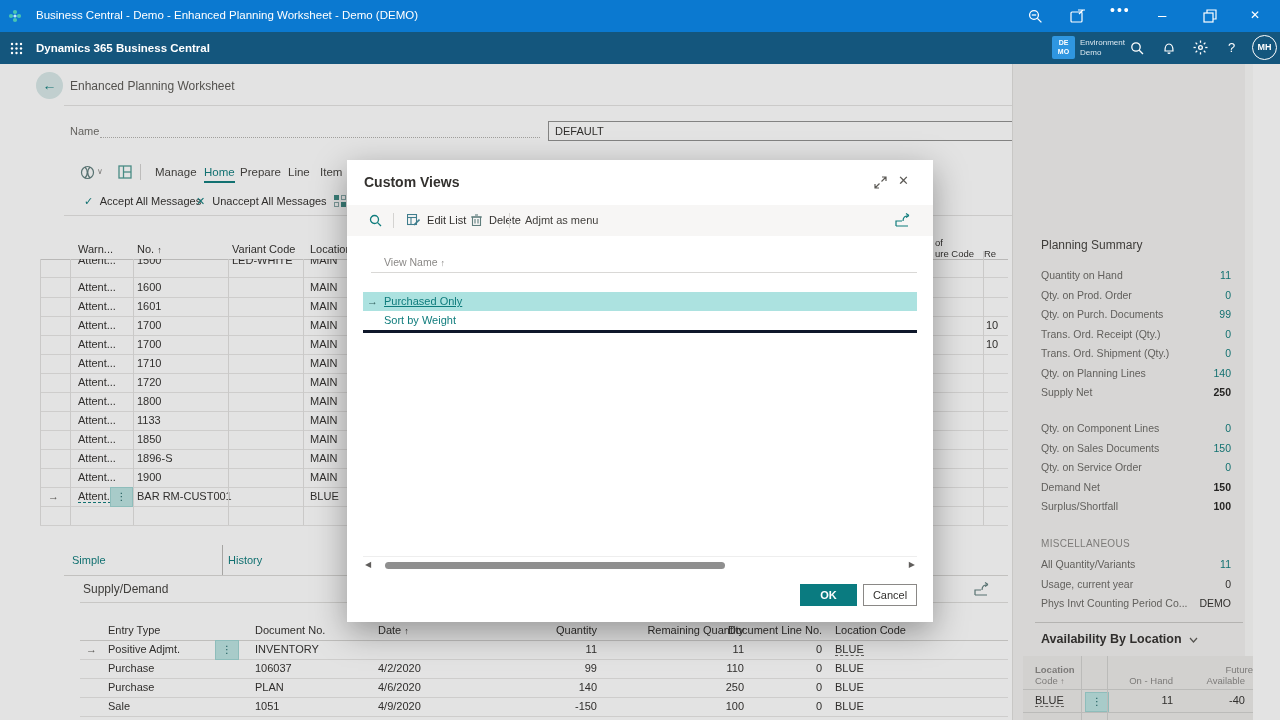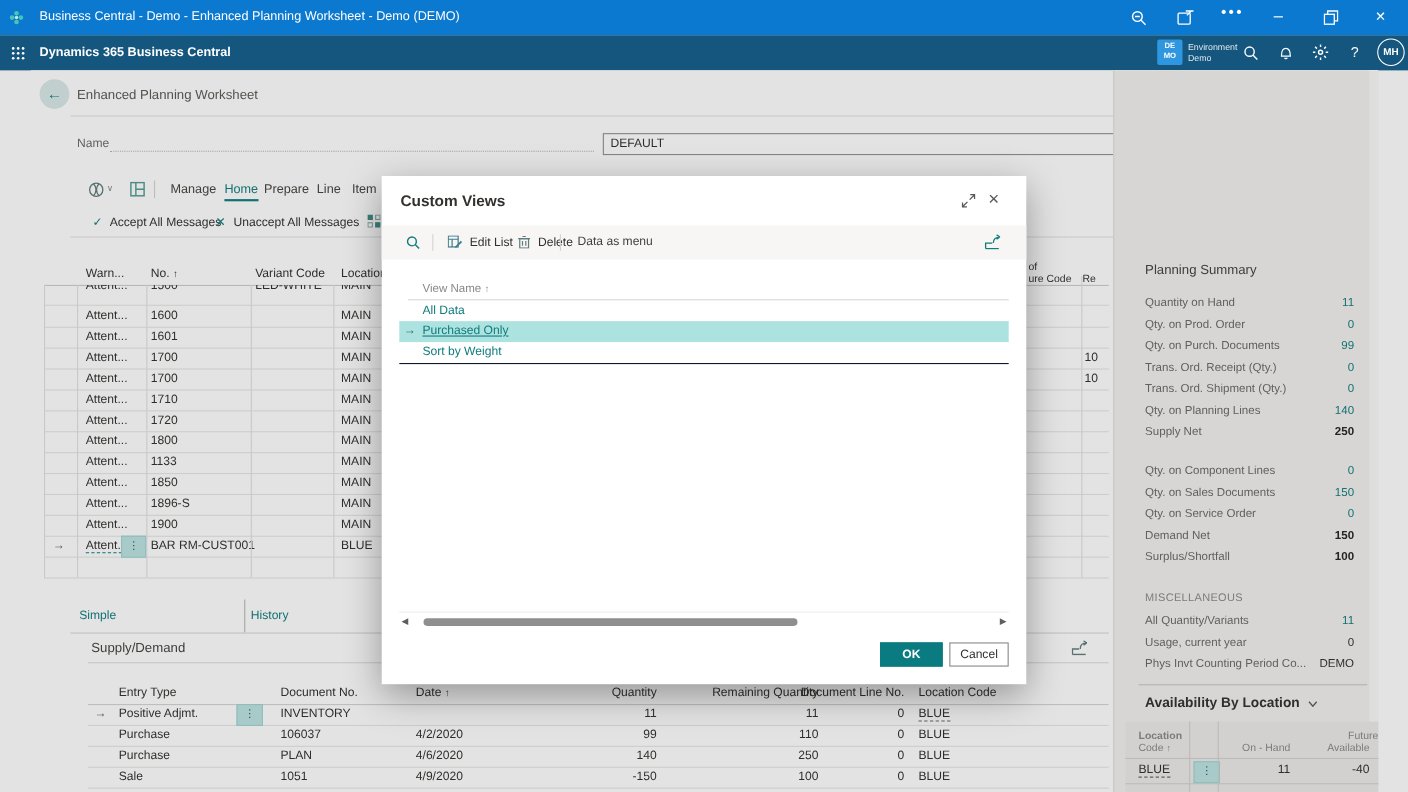--- a/index.html
+++ b/index.html
@@ -517,42 +517,39 @@
               <rect x="1.5" y="3" width="8" height="8.5"></rect>
               <line x1="0" y1="3" x2="11" y2="3"></line>
               <line x1="4" y1="1" x2="7" y2="1"></line>
               <line x1="4" y1="5" x2="4" y2="9.5"></line>
               <line x1="7" y1="5" x2="7" y2="9.5"></line>
             </g>
           </svg>
         <span>Delete</span>
       </span>
       <div class="abs" style="left:162px;top:8px;width:1px;height:15px;background:#d4d3d1;"></div>
-      <span class="abs nw" style="left:178px;top:9px;font-size:11px;color:#44423f;">Data as menu</span>
+      <span class="abs nw" style="left:178px;top:9px;font-size:11px;color:#44423f;">Adjmt as menu</span>
       <span class="ic" style="left:548px;top:8px;">
         <svg width="16" height="14" viewBox="0 0 16 14" stroke="#0f7c7c" fill="none" stroke-width="1.2">
             <path d="M1 13 v-5 h6 M13 13 H1"></path>
             <path d="M8 8 C8 4 10 2.5 14 2.5 M14 2.5 l-3 -2 M14 2.5 l-3 2"></path>
           </svg>
       </span>
     </div>
 
     <span class="abs nw hdr" style="left:37px;top:96px;">
       <span>View Name</span> <span style="font-size:9px;">↑</span>
     </span>
     <div class="abs" style="left:24px;top:112px;width:546px;height:1px;background:#d9d8d6;"></div>
 
-    <div class="dlgrow" style="top:113px;border-bottom:1px solid #efeeed;">
-      <span class="abs lnk" style="left:21px;top:3px;font-size:11px;">All Data</span>
-    </div>
     <div class="dlgrow" style="top:132px;background:#ace2e0;">
       <span class="abs" style="left:4px;top:3px;font-size:11px;color:#33605e;">→</span>
       <span class="abs lnk" style="left:21px;top:3px;font-size:11px;text-decoration:underline;">Purchased Only</span>
     </div>
-    <div class="dlgrow" style="top:151px;border-bottom:1px solid #0f172a;">
+    <div class="dlgrow" style="top:151px;border-bottom:3px solid #0f172a;">
       <span class="abs lnk" style="left:21px;top:3px;font-size:11px;">Sort by Weight</span>
     </div>
 
     <div class="abs" style="left:16px;top:396px;width:554px;height:16px;border-top:1px solid #eee;">
       <span class="abs" style="left:2px;top:3px;font-size:8px;color:#605e5c;">◀</span>
       <div class="abs" style="left:22px;top:5px;width:340px;height:7px;background:#8f8f8f;border-radius:4px;"></div>
       <span class="abs" style="right:2px;top:3px;font-size:8px;color:#605e5c;">▶</span>
     </div>
 
     <button style="position:absolute;left:453px;top:424px;width:57px;height:22px;background:#0a7b80;color:#fff;border:1px solid #0a7b80;font-size:11px;font-weight:bold;font-family:'Liberation Sans',sans-serif;">OK</button>

